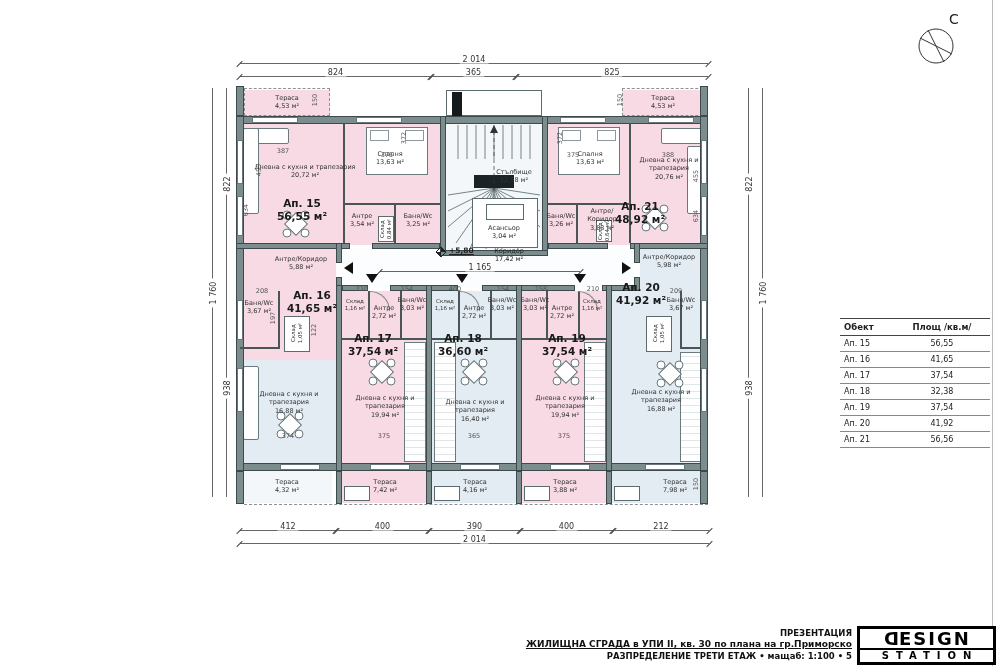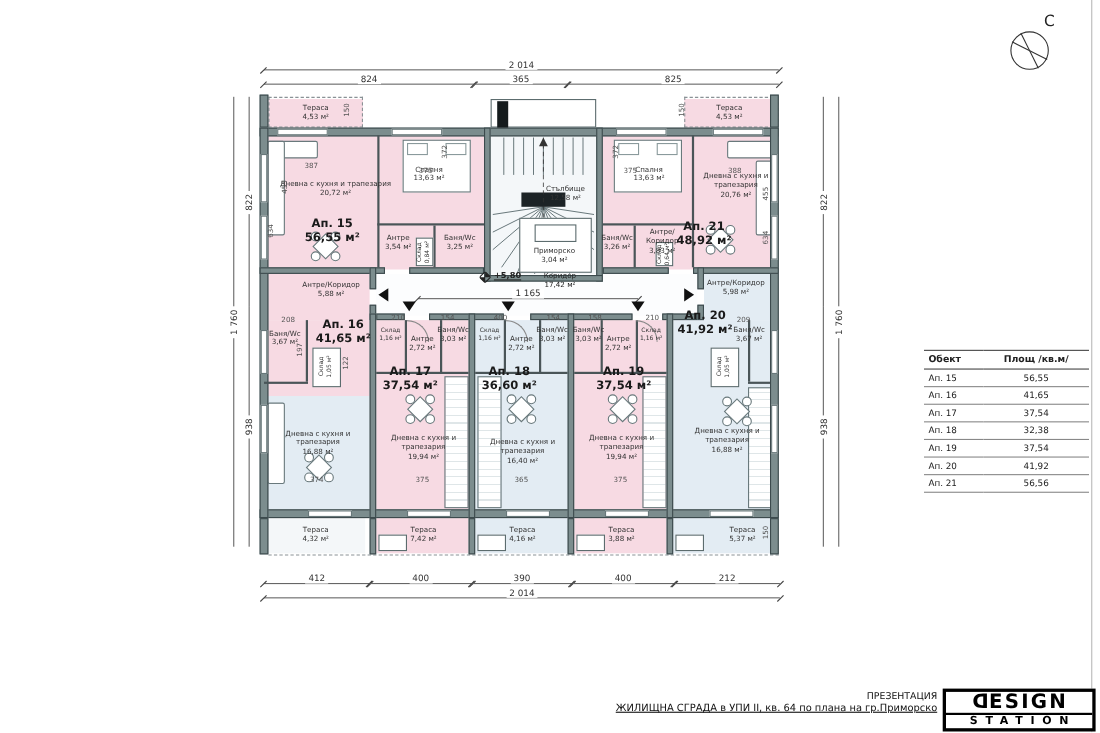--- a/index.html
+++ b/index.html
@@ -40,21 +40,21 @@
     background:repeating-linear-gradient(0deg,#fff,#fff 6px,#dfe6e8 6px,#dfe6e8 7px)}
   .arc{position:absolute;border-top:1px solid #888;border-right:1px solid #888;border-radius:0 100% 0 0;z-index:4;box-sizing:border-box}
   .box{position:absolute;border:1px solid #5c6c6e;background:#fff;z-index:4;box-sizing:border-box}
   .tblsvg{position:absolute;z-index:2}
   .wm{position:absolute;z-index:6;font-weight:bold;color:#b4bcc5;opacity:.34;pointer-events:none;
       letter-spacing:5px;font-size:96px;line-height:1}
   .legend{position:absolute;left:840px;top:318px;width:150px;z-index:5;border-collapse:collapse}
   .legend th{font-size:8.5px;font-weight:bold;text-align:left;border-top:1px solid #444;border-bottom:1px solid #444;padding:3px 4px}
   .legend td{font-size:8px;border-bottom:1px solid #888;padding:3px 4px}
   .legend .c2{text-align:center}
-  .ttl{position:absolute;left:452px;width:400px;text-align:right;font-weight:normal;color:#111;z-index:5;white-space:nowrap}
+  .ttl{position:absolute;left:452px;width:400px;text-align:right;font-weight:bold;color:#111;z-index:5;white-space:nowrap}
   .logo{position:absolute;left:857px;top:626px;width:139px;height:39px;border:3px solid #000;box-sizing:border-box;background:#fff;z-index:5}
   .logo .t{display:block;text-align:center;font-weight:900;font-size:18px;letter-spacing:2px;line-height:19px;color:#000}
   .logo .t .flip{display:inline-block;transform:scaleX(-1)}
   .logo .b{display:block;text-align:center;font-weight:bold;font-size:10px;letter-spacing:7px;line-height:12px;border-top:2px solid #000;color:#000;padding-left:7px}
   .lvl{position:absolute;z-index:5;font-size:7.5px;font-weight:bold;text-decoration:underline;color:#222}
   .corrlbl{position:absolute;z-index:5;text-align:center;line-height:1.3}
   .corrlbl .n,.corrlbl .a{display:block;font-size:6.5px}
 </style>
 </head>
 <body>
@@ -339,21 +339,21 @@
   <div class="box" style="left:344px;top:486px;width:26px;height:15px"></div>
   <div class="box" style="left:434px;top:486px;width:26px;height:15px"></div>
   <div class="box" style="left:524px;top:486px;width:26px;height:15px"></div>
   <div class="box" style="left:614px;top:486px;width:26px;height:15px"></div>
 
   <div class="rl" style="left:474px;top:168px;width:80px">
     <span class="n">Стълбище</span>
     <span class="a">12,58 м²</span>
     </div>
   <div class="rl" style="left:476px;top:224px;width:56px">
-    <span class="n">Приморско</span>
+    <span class="n">Асансьор</span>
     <span class="a">3,04 м²</span>
     </div>
   <div class="corrlbl" style="left:480px;top:247px;width:58px">
     <span class="n">Коридор</span>
     <span class="a">17,42 м²</span>
     </div>
   <svg class="abs" style="left:436px;top:247px;z-index:5" width="10" height="10">
     <polygon points="5,0 10,5 5,10 0,5" fill="none" stroke="#222" stroke-width="1"></polygon>
     <path d="M5,0 L10,5 L5,5 Z" fill="#222"></path>
       <path d="M5,10 L0,5 L5,5 Z" fill="#222"></path>
@@ -538,21 +538,21 @@
   <div class="rl" style="left:660px;top:296px;width:42px">
     <span class="n">Баня/Wc</span>
     <span class="a">3,67 м²</span>
     </div>
   <div class="rl" style="left:622px;top:388px;width:78px">
     <span class="n">Дневна с кухня и трапезария</span>
     <span class="a">16,88 м²</span>
     </div>
   <div class="rl" style="left:644px;top:478px;width:62px">
     <span class="n">Тераса</span>
-    <span class="a">5,37 м²</span>
+    <span class="a">7,98 м²</span>
     </div>
 
   <span class="idim" style="left:283px;top:151px">387</span>
   <span class="idim" style="left:387px;top:155px">375</span>
   <span class="idim rot" style="left:404px;top:138px">372</span>
   <span class="idim" style="left:573px;top:155px">375</span>
   <span class="idim rot" style="left:560px;top:138px">372</span>
   <span class="idim" style="left:668px;top:155px">388</span>
   <span class="idim rot" style="left:259px;top:170px">455</span>
   <span class="idim rot" style="left:246px;top:210px">634</span>
@@ -610,20 +610,21 @@
           <td class="c2">41,92</td>
         </tr>
       <tr>
           <td>Ап. 21</td>
           <td class="c2">56,56</td>
         </tr>
     </tbody>
   </table>
 
   <div class="ttl" style="top:628px;font-size:8.5px">ПРЕЗЕНТАЦИЯ</div>
-  <div class="ttl" style="top:639px;font-size:9px;text-decoration:underline">ЖИЛИЩНА СГРАДА в УПИ II, кв. 64 по плана на гр.Приморско</div>
+  <div class="ttl" style="top:639px;font-size:9px;text-decoration:underline">ЖИЛИЩНА СГРАДА в УПИ II, кв. 30 по плана на гр.Приморско</div>
+  <div class="ttl" style="top:651px;font-size:8.5px">РАЗПРЕДЕЛЕНИЕ ТРЕТИ ЕТАЖ • мащаб: 1:100 • 5</div>
 
   <div class="logo">
     <span class="t"><span class="flip">D</span><span>ESIGN</span></span>
     <span class="b">STATION</span>
   </div>
 
 </div>
 
 </body></html>

